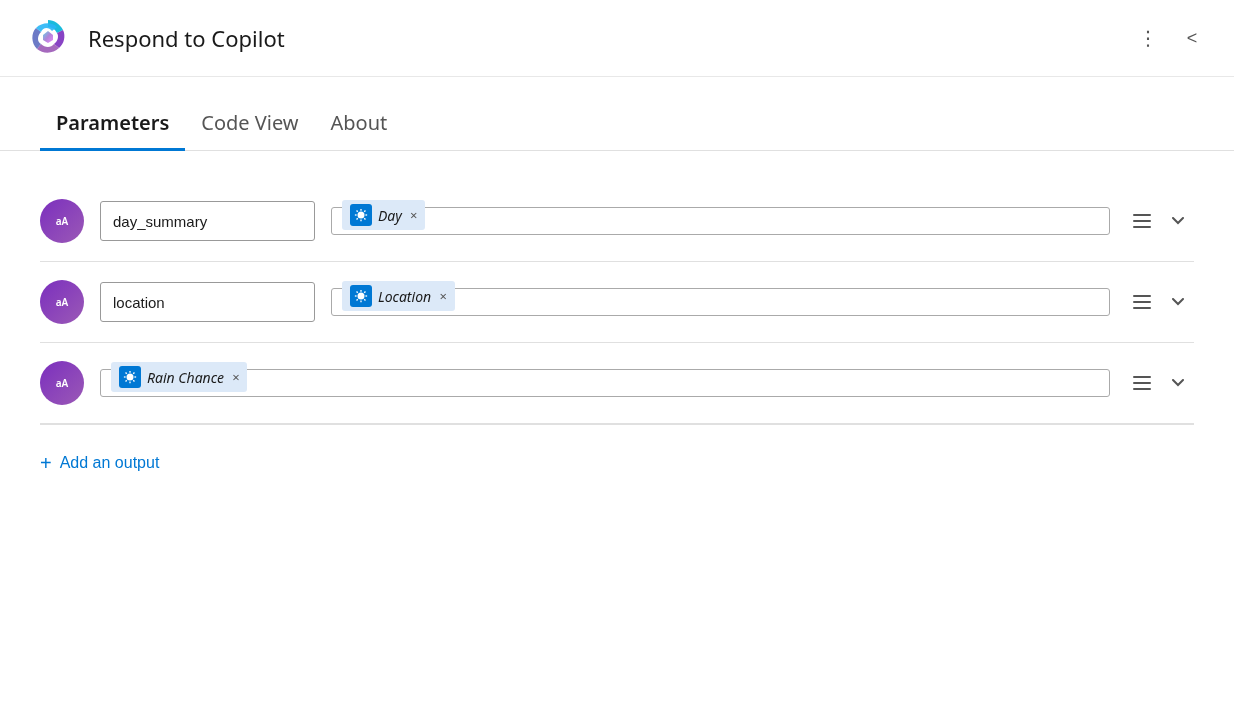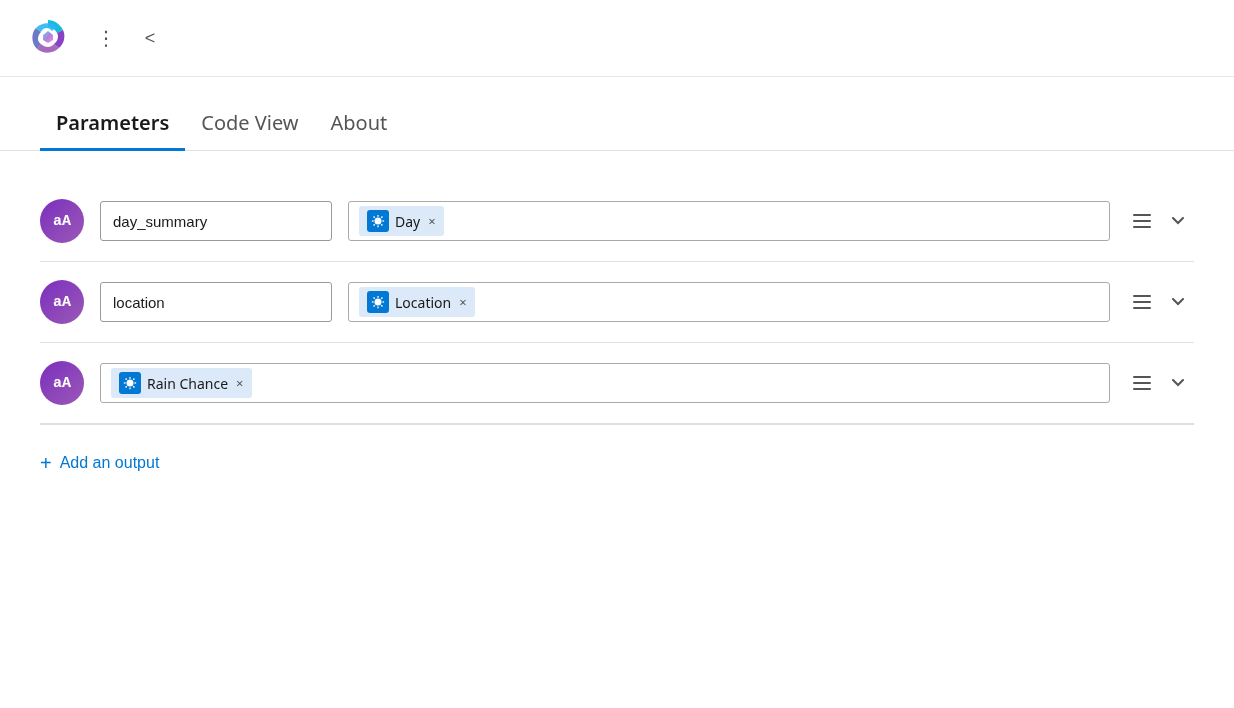--- a/index.html
+++ b/index.html
@@ -104,47 +104,47 @@
 
     .avatar {
       width: 44px;
       height: 44px;
       border-radius: 50%;
       background: linear-gradient(135deg, #7b2fbe, #9b59b6);
       display: flex;
       align-items: center;
       justify-content: center;
       color: white;
-      font-size: 15px;
+      font-size: 10px;
       font-weight: 600;
       flex-shrink: 0;
-      font-family: Liberation Mono, monospace;
     }
 
     .param-name-input {
-      width: 232px;
+      width: 215px;
       height: 40px;
       border: 1px solid #999;
       border-radius: 3px;
       padding: 0 12px;
       font-size: 15px;
       color: #1a1a1a;
       background: #ffffff;
       flex-shrink: 0;
     }
 
     .param-value-container {
       flex: 1;
-      height: 40px;
+      height: 28px;
       border: 1px solid #aaa;
       border-radius: 3px;
       display: flex;
-      align-items: center;
+      align-items: flex-end;
       padding: 4px 10px;
       background: #ffffff;
+      font-style: italic;
     }
 
     .tag {
       display: flex;
       align-items: center;
       gap: 6px;
       background: #dce9f8;
       border-radius: 3px;
       padding: 4px 8px;
       font-size: 14px;
@@ -236,20 +236,21 @@
       <path d="M24 6 C30 6 36 10 39 16 L33 19 C31 15 28 13 24 13 Z" fill="#00b4d8" opacity="0.9"></path>
       <path d="M39 16 C42 22 40 30 35 34 L30 30 C34 27 35 22 33 19 Z" fill="#7b2fbe" opacity="0.9"></path>
       <path d="M35 34 C29 40 19 40 13 35 L17 30 C21 34 27 34 30 30 Z" fill="#9b59b6" opacity="0.9"></path>
       <path d="M13 35 C7 29 7 19 12 14 L17 18 C13 22 13 28 17 30 Z" fill="#5c6bc0" opacity="0.9"></path>
       <path d="M12 14 C18 8 28 8 33 13 L28 17 C25 13 19 13 17 18 Z" fill="#29b6f6" opacity="0.9"></path>
 
       <polygon points="24,15 30,19 30,27 24,31 18,27 18,19" fill="white" opacity="0.15"></polygon>
       <polygon points="24,17 29,21 29,26 24,29 19,26 19,21" fill="url(#grad1)" opacity="0.6"></polygon>
     </svg>
   </div>
+  <span class="header-title">Respond to Copilot</span>
   <div class="header-actions">
     <button class="header-btn">⋮</button>
     <button class="header-btn" style="font-size:18px;font-weight:300;">&lt;</button>
   </div>
 </div>
 
 <div class="tabs-container">
   <div class="tab active">Parameters</div>
   <div class="tab">Code View</div>
   <div class="tab">About</div>

